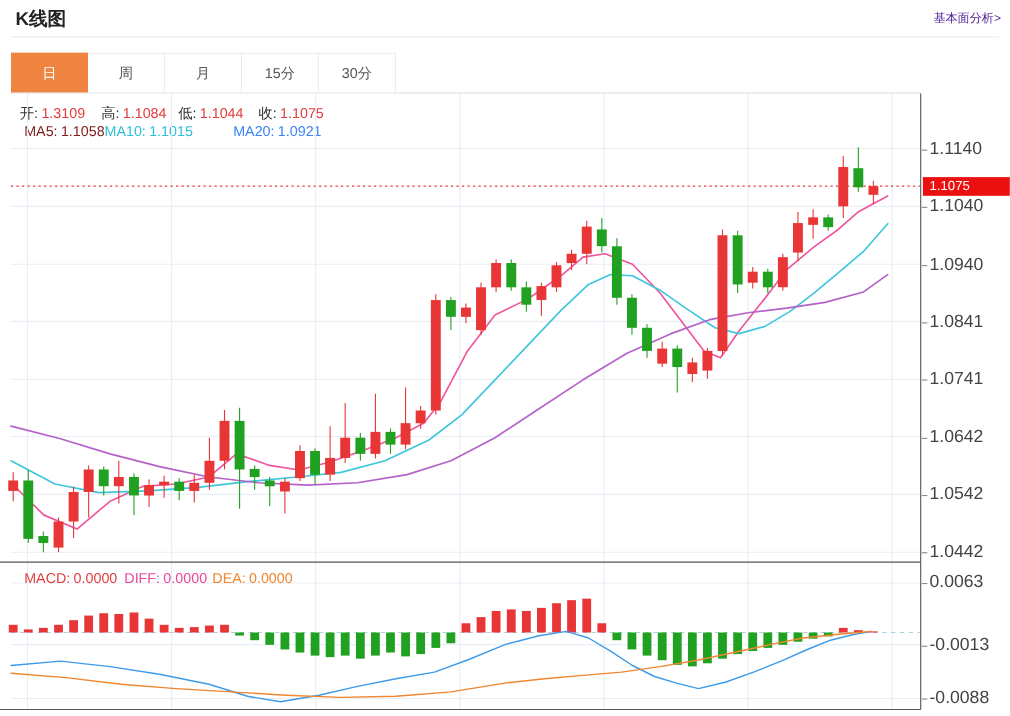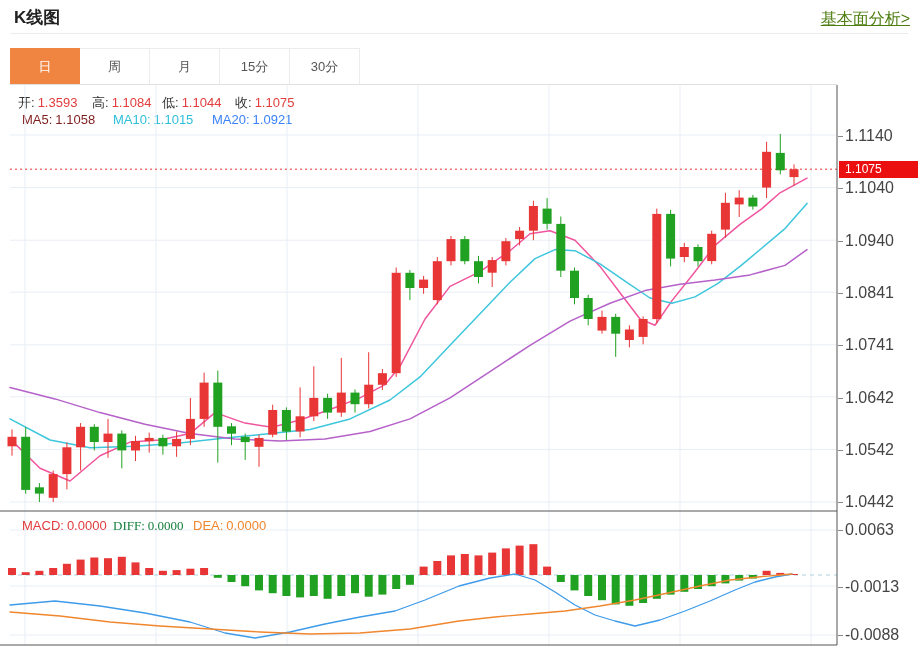--- a/index.html
+++ b/index.html
@@ -1,47 +1,47 @@
 <!DOCTYPE html>
 <html><head>
 <meta charset="utf-8">
 <style>
   html,body{margin:0;padding:0;}
   body{
     width:918px;height:651px;position:relative;overflow:hidden;
     background:#ffffff;font-family:"Liberation Sans","DejaVu Sans",sans-serif;
   }
   .page-title{position:absolute;left:14px;top:6px;font-size:17px;font-weight:bold;color:#222;}
-  .fund-link{position:absolute;right:8px;top:9px;font-size:16px;color:#4d7c0f;cursor:pointer;text-decoration:underline;}
+  .fund-link{position:absolute;right:8px;top:9px;font-size:11px;color:#4c1d95;cursor:pointer;}
   .title-divider{position:absolute;left:10px;top:33px;width:898px;height:1px;background:#ececec;}
 
   .tab-strip{position:absolute;left:10px;top:48px;width:827px;height:37px;border-bottom:1px solid #e0e0e0;box-sizing:border-box;}
   .tabs{display:flex;height:36px;}
   .tab{
     width:70px;height:36px;line-height:36px;text-align:center;font-size:13px;color:#555;
     background:#fff;border-top:1px solid #ececec;border-right:1px solid #ececec;cursor:pointer;box-sizing:border-box;
   }
   .tab:first-child{border-left:1px solid #ececec;}
   .tab.active{background:#ef8540;border-color:#ef8540;color:#fff;}
 
   .info-row{position:absolute;height:16px;font-size:13px;white-space:nowrap;}
   .ohlc-row{top:94px;left:0;}
   .ma-row{top:112px;left:0;}
   .macd-row{top:518px;left:0;}
   .info-item{position:absolute;top:0;}
   .info-item .lbl{color:#333;}
   .info-item .val{color:#e23c3c;margin-left:3px;}
   .i-open{left:18px;} .i-high{left:92px;} .i-low{left:162px;} .i-close{left:235px;}
-  .i-ma5{left:22px;color:#f0559d;} .i-ma10{left:113px;color:#2ec0d8;text-align:right;} .i-ma20{left:212px;color:#b65bc8;}
+  .i-ma5{left:22px;color:#f0559d;} .i-ma10{left:95px;color:#2ec0d8;text-align:right;} .i-ma20{left:212px;color:#b65bc8;}
   .i-macd{left:22px;color:#e23c3c;} .i-diff{left:113px;color:#3d9be9;} .i-dea{left:193px;color:#f0862d;}
   .i-ma5 .lbl,.i-ma5 .val{color:#7f1d1d;}
   .i-ma10 .lbl,.i-ma10 .val{color:#2ec0d8;}
   .i-ma20 .lbl,.i-ma20 .val{color:#3b82f6;}
   .i-macd .lbl,.i-macd .val{color:#e23c3c;}
-  .i-diff .lbl,.i-diff .val{color:#15803d;font-family:Liberation Serif, serif;}
+  .i-diff .lbl,.i-diff .val{color:#ec4899;}
   .i-dea .lbl,.i-dea .val{color:#f0862d;}
 
   #chart-svg{position:absolute;left:0;top:0;}
 
   .ylab{position:absolute;left:845px;font-size:16px;color:#444;height:14px;line-height:14px;}
   .ylab::before{content:"";position:absolute;left:-7px;top:7px;width:5px;height:1px;background:#888;}
   .y0{top:129px;} .y1{top:181px;} .y2{top:234px;} .y3{top:286px;} .y4{top:338px;} .y5{top:391px;} .y6{top:443px;} .y7{top:495px;}
   .m0{top:523px;} .m1{top:580px;} .m2{top:628px;}
   .price-badge{
     position:absolute;left:839px;top:161px;width:79px;height:17px;box-sizing:border-box;
@@ -59,21 +59,21 @@
   <div class="tabs">
     <div class="tab active">日</div>
     <div class="tab">周</div>
     <div class="tab">月</div>
     <div class="tab">15分</div>
     <div class="tab">30分</div>
   </div>
 </div>
 
 <div class="info-row ohlc-row">
-  <span class="info-item i-open"><span class="lbl">开:</span><span class="val">1.3593</span></span>
+  <span class="info-item i-open"><span class="lbl">开:</span><span class="val">1.3109</span></span>
   <span class="info-item i-high"><span class="lbl">高:</span><span class="val">1.1084</span></span>
   <span class="info-item i-low"><span class="lbl">低:</span><span class="val">1.1044</span></span>
   <span class="info-item i-close"><span class="lbl">收:</span><span class="val">1.1075</span></span>
 </div>
 
 <div class="info-row ma-row">
   <span class="info-item i-ma5"><span class="lbl">MA5:</span><span class="val">1.1058</span></span>
   <span class="info-item i-ma10"><span class="lbl">MA10:</span><span class="val">1.1015</span></span>
   <span class="info-item i-ma20"><span class="lbl">MA20:</span><span class="val">1.0921</span></span>
 </div>

